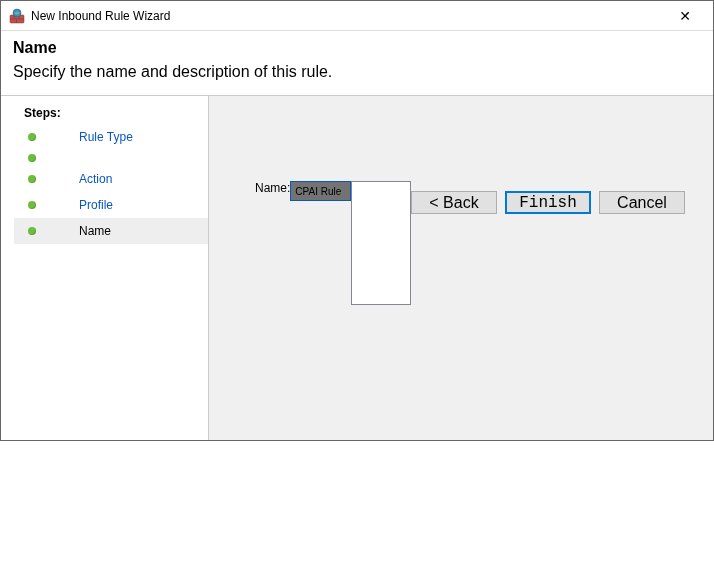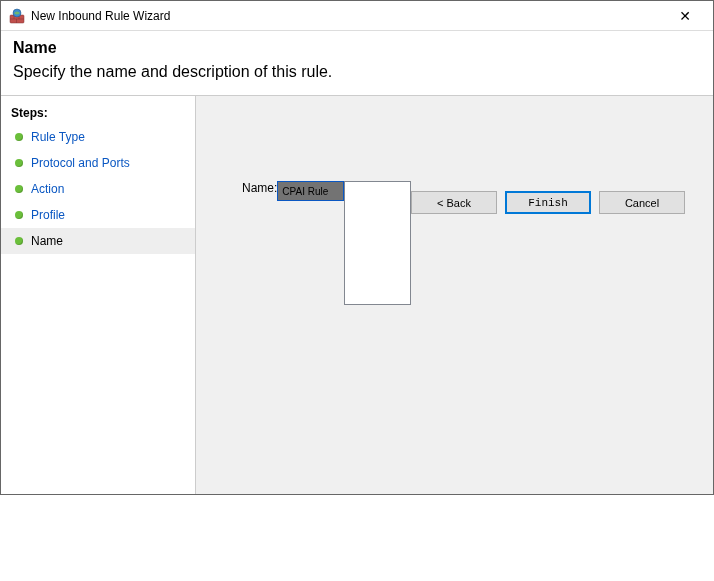--- a/index.html
+++ b/index.html
@@ -1,18 +1,18 @@
 <!DOCTYPE html>
 <html><head>
 <meta charset="utf-8">
 <style>
   * { box-sizing: border-box; font-family: "Segoe UI", Tahoma, sans-serif; }
   html, body { margin: 0; padding: 0; }
   .window {
-    width: 714px; height: 495px;
+    width: 714px; height: 441px;
     border: 1px solid #666;
     background: #fff;
     display: flex; flex-direction: column;
     position: relative;
   }
   .titlebar {
     height: 30px;
     display: flex; align-items: center;
     padding: 0 8px;
     border-bottom: 1px solid #ddd;
@@ -25,37 +25,38 @@
 
   .header {
     padding: 8px 12px 14px 12px;
     border-bottom: 1px solid #ccc;
     background: #fff;
   }
   .header h1 { font-size: 16px; margin: 0 0 6px 0; font-weight: bold; }
   .header .subtitle { font-size: 16px; color: #000; }
 
   .body {
-    display: flex; flex: 1; min-height: 0;
+    display: flex; flex: 1; min-height: 0; margin-left: 13px;
   }
   .sidebar {
     width: 195px;
     background: #fff;
     border-right: 1px solid #ccc;
     padding-top: 6px;
   }
   .sidebar-title {
     font-size: 12px; font-weight: bold;
     padding: 4px 10px;
   }
   .step {
     display: flex; align-items: center;
     padding: 4px 10px 4px 14px;
     font-size: 12px; line-height: 18px;
     cursor: default;
+    gap: 35px;
   }
   .step .bullet { width: 8px; height: 8px; border-radius: 50%; background: #6bbf3b; margin-right: 8px; flex-shrink:0; box-shadow: inset -1px -1px 0 rgba(0,0,0,0.15);}
   .step.done a { color: #0a57c2; text-decoration: none; }
   .step.current { background: #eeeeee; }
   .step.current span.label { color: #000; }
 
   .main {
     flex: 1;
     background: #f0f0f0;
     display: flex; flex-direction: row;
@@ -80,21 +81,21 @@
     resize: none;
     outline: none;
   }
   .spacer { flex: 1; }
   .button-row {
     display: flex; justify-content: flex-end; gap: 8px;
     padding-top: 10px;
   }
   .btn {
     width: 86px; height: 23px;
-    font-size: 11px;
+    font-size: 16px;
     background: #e1e1e1;
     border: 1px solid #adadad;
     cursor: default;
     padding: 0;
   }
   .btn.default {
     border: 2px solid #0078d7;
     background: #e1e1e1;
     font-family: Liberation Mono, monospace;
   }
@@ -132,21 +133,20 @@
 
     <div class="sidebar">
       <div class="sidebar-title">Steps:</div>
 
       <div class="step done">
         <span class="bullet"></span>
         <a href="#">Rule Type</a>
       </div>
       <div class="step done">
         <span class="bullet"></span>
-        <a href="#">Protocol and Ports</a>
       </div>
       <div class="step done">
         <span class="bullet"></span>
         <a href="#">Action</a>
       </div>
       <div class="step done">
         <span class="bullet"></span>
         <a href="#">Profile</a>
       </div>
       <div class="step current">

